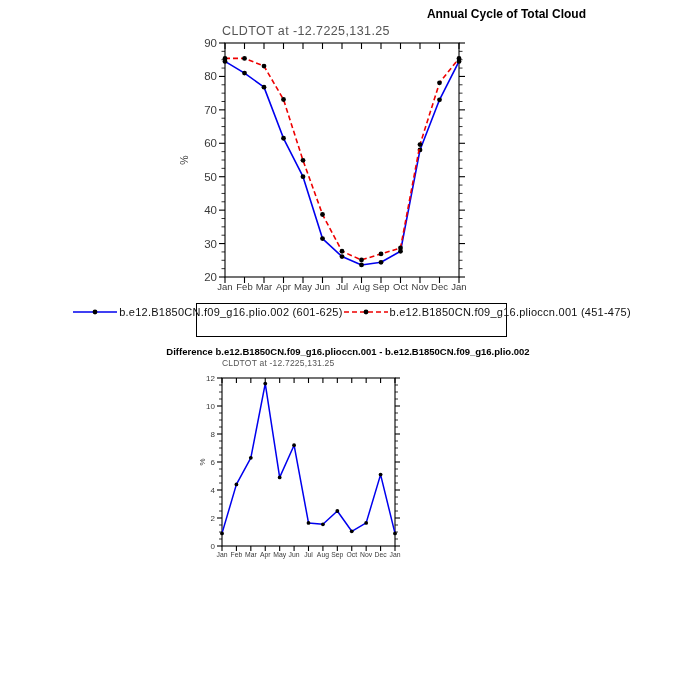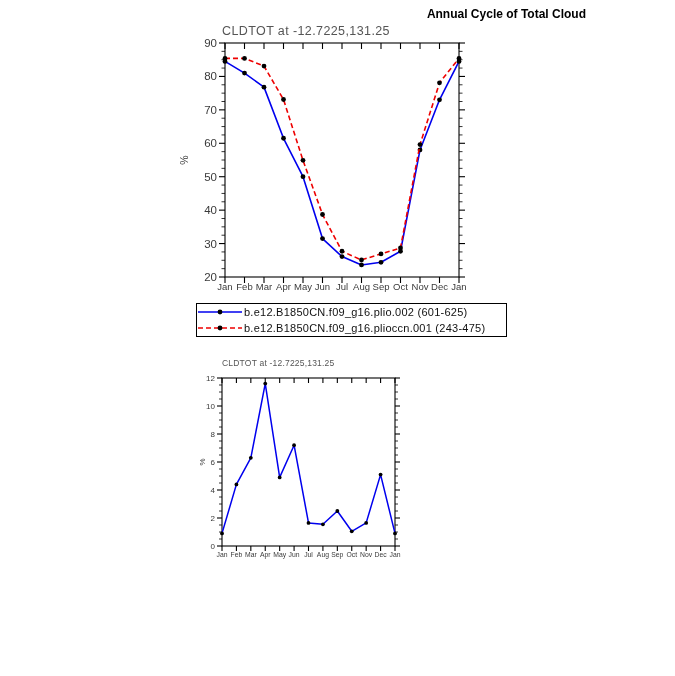--- a/index.html
+++ b/index.html
@@ -6,21 +6,21 @@
   .canvas{position:relative;width:675px;height:676px;background:#ffffff;overflow:hidden;
           font-family:"Liberation Sans",sans-serif;}
   #plots{position:absolute;left:0;top:0;}
   svg text{font-family:"Liberation Sans",sans-serif;}
   .t1{position:absolute;top:7px;left:110px;width:476px;text-align:right;
       font-size:12px;font-weight:bold;color:#000;white-space:nowrap;}
   .s1{position:absolute;top:24px;left:222px;font-size:12.5px;color:#555;
       letter-spacing:0.4px;white-space:nowrap;}
   .legend{position:absolute;top:303px;left:196px;width:311px;height:34px;
           border:1px solid #000;box-sizing:border-box;background:#fff;
-          display:flex;flex-direction:column;justify-content:center;}
+          display:flex;flex-direction:row;justify-content:center;}
   .lrow{display:flex;align-items:center;height:16px;font-size:11px;
         letter-spacing:0.25px;color:#111;white-space:nowrap;}
   .lsamp{flex:0 0 auto;display:block;}
   .t2{position:absolute;top:346px;left:98px;width:500px;text-align:center;
       font-size:9.5px;font-weight:bold;color:#000;white-space:nowrap;}
   .s2{position:absolute;top:358px;left:222px;font-size:8.5px;color:#555;
       letter-spacing:0.2px;white-space:nowrap;}
 </style>
 </head>
 <body>
@@ -289,18 +289,19 @@
         <line class="lline" x1="1" y1="7" x2="45" y2="7" stroke="#0000ee" stroke-width="1.6"></line>
         <circle class="lmark" cx="23" cy="7" r="2.4" fill="#000000"></circle>
       </svg>
       <span>b.e12.B1850CN.f09_g16.plio.002 (601-625)</span>
     </div>
     <div class="lrow">
       <svg class="lsamp" width="47" height="14">
         <line class="lline" x1="1" y1="7" x2="45" y2="7" stroke="#ee0000" stroke-width="1.6" stroke-dasharray="5,3"></line>
         <circle class="lmark" cx="23" cy="7" r="2.4" fill="#000000"></circle>
       </svg>
-      <span>b.e12.B1850CN.f09_g16.plioccn.001 (243-475)</span>
+      <span>b.e12.B1850CN.f09_g16.plioccn.001 (451-475)</span>
     </div>
   </div>
 
+  <div class="t2">Difference b.e12.B1850CN.f09_g16.plioccn.001 - b.e12.B1850CN.f09_g16.plio.002</div>
   <div class="s2">CLDTOT at -12.7225,131.25</div>
 </div>
 
 </body></html>

